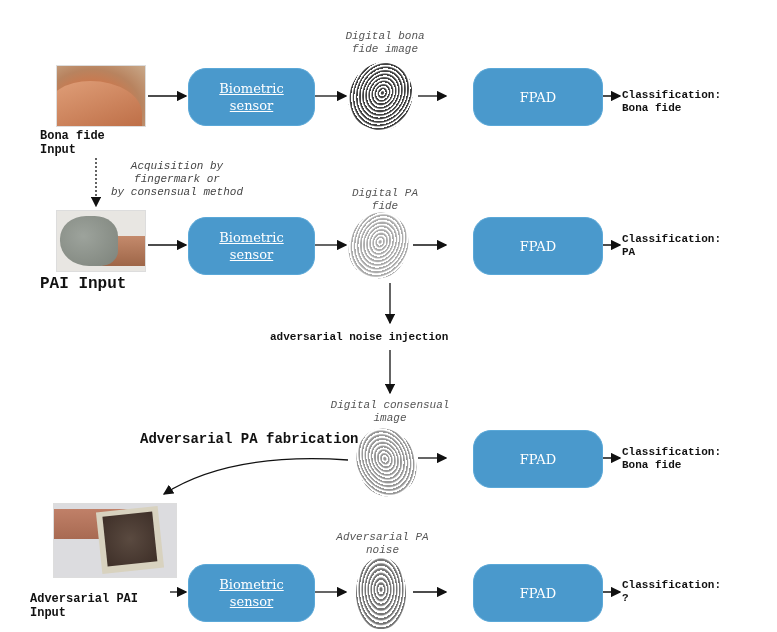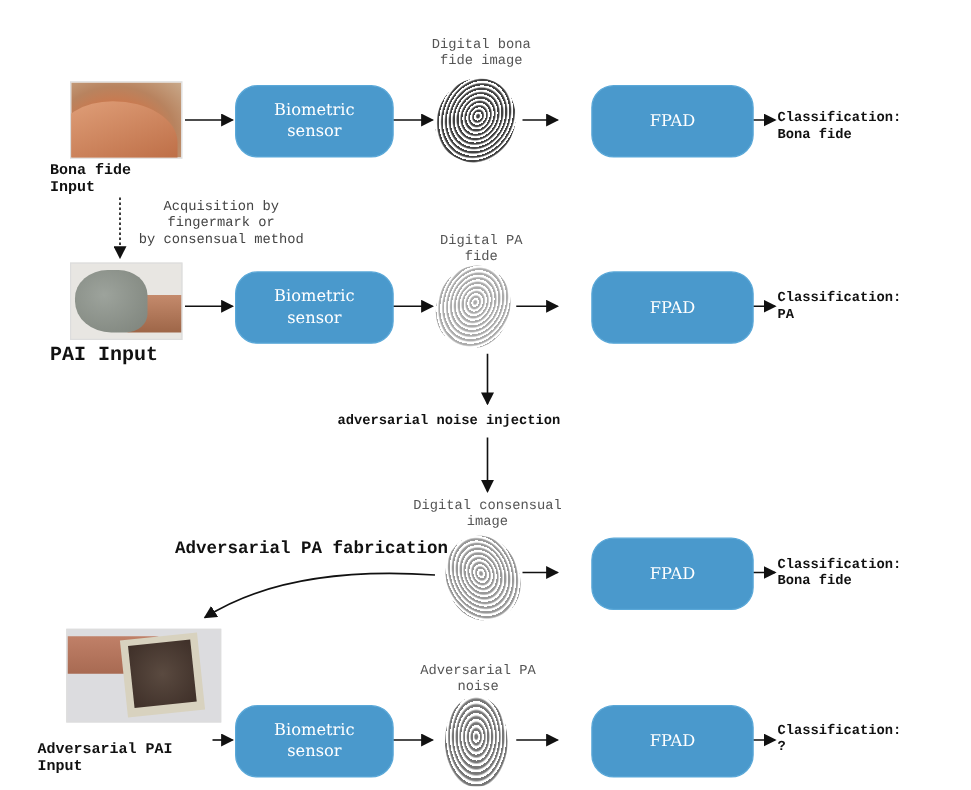--- a/index.html
+++ b/index.html
@@ -4,24 +4,24 @@
 <style>
   html, body { margin:0; padding:0; background:#ffffff; }
   body { width:777px; height:632px; position:relative; overflow:hidden; }
   .abs { position:absolute; }
   .box {
     position:absolute; background:#4a99cc; border-radius:18px;
     color:#ffffff; font-family:"DejaVu Serif", serif; font-size:13px;
     display:flex; align-items:center; justify-content:center; text-align:center;
     line-height:17px; border:1px solid #5aa8d8;
   }
-  .sensor { width:125px; height:56px; }
+  .sensor { width:125px; height:56px;text-decoration:underline; }
   .fpad { width:128px; height:56px;margin-left:25px; }
   .mono-bold { font-family:"Liberation Mono", monospace; font-weight:bold; font-size:11px; color:#111; line-height:13px; white-space:pre; }
-  .mono-gray { font-family:"Liberation Mono", monospace; font-size:11px; color:#555; text-align:center; line-height:13px; white-space:pre; }
+  .mono-gray { font-family:"Liberation Mono", monospace; font-size:11px; color:#555; text-align:center; line-height:13px; white-space:pre;font-style:italic; }
   .photo { position:absolute; border:1px solid #ddd; overflow:hidden; }
   svg.lines { position:absolute; left:0; top:0; }
 </style>
 </head>
 <body>
 
 <svg class="lines" width="777" height="632">
   <defs>
     <marker id="ah" markerWidth="8" markerHeight="8" refX="7" refY="4" orient="auto">
       <path d="M0,0 L8,4 L0,8 z" fill="#111"></path>

